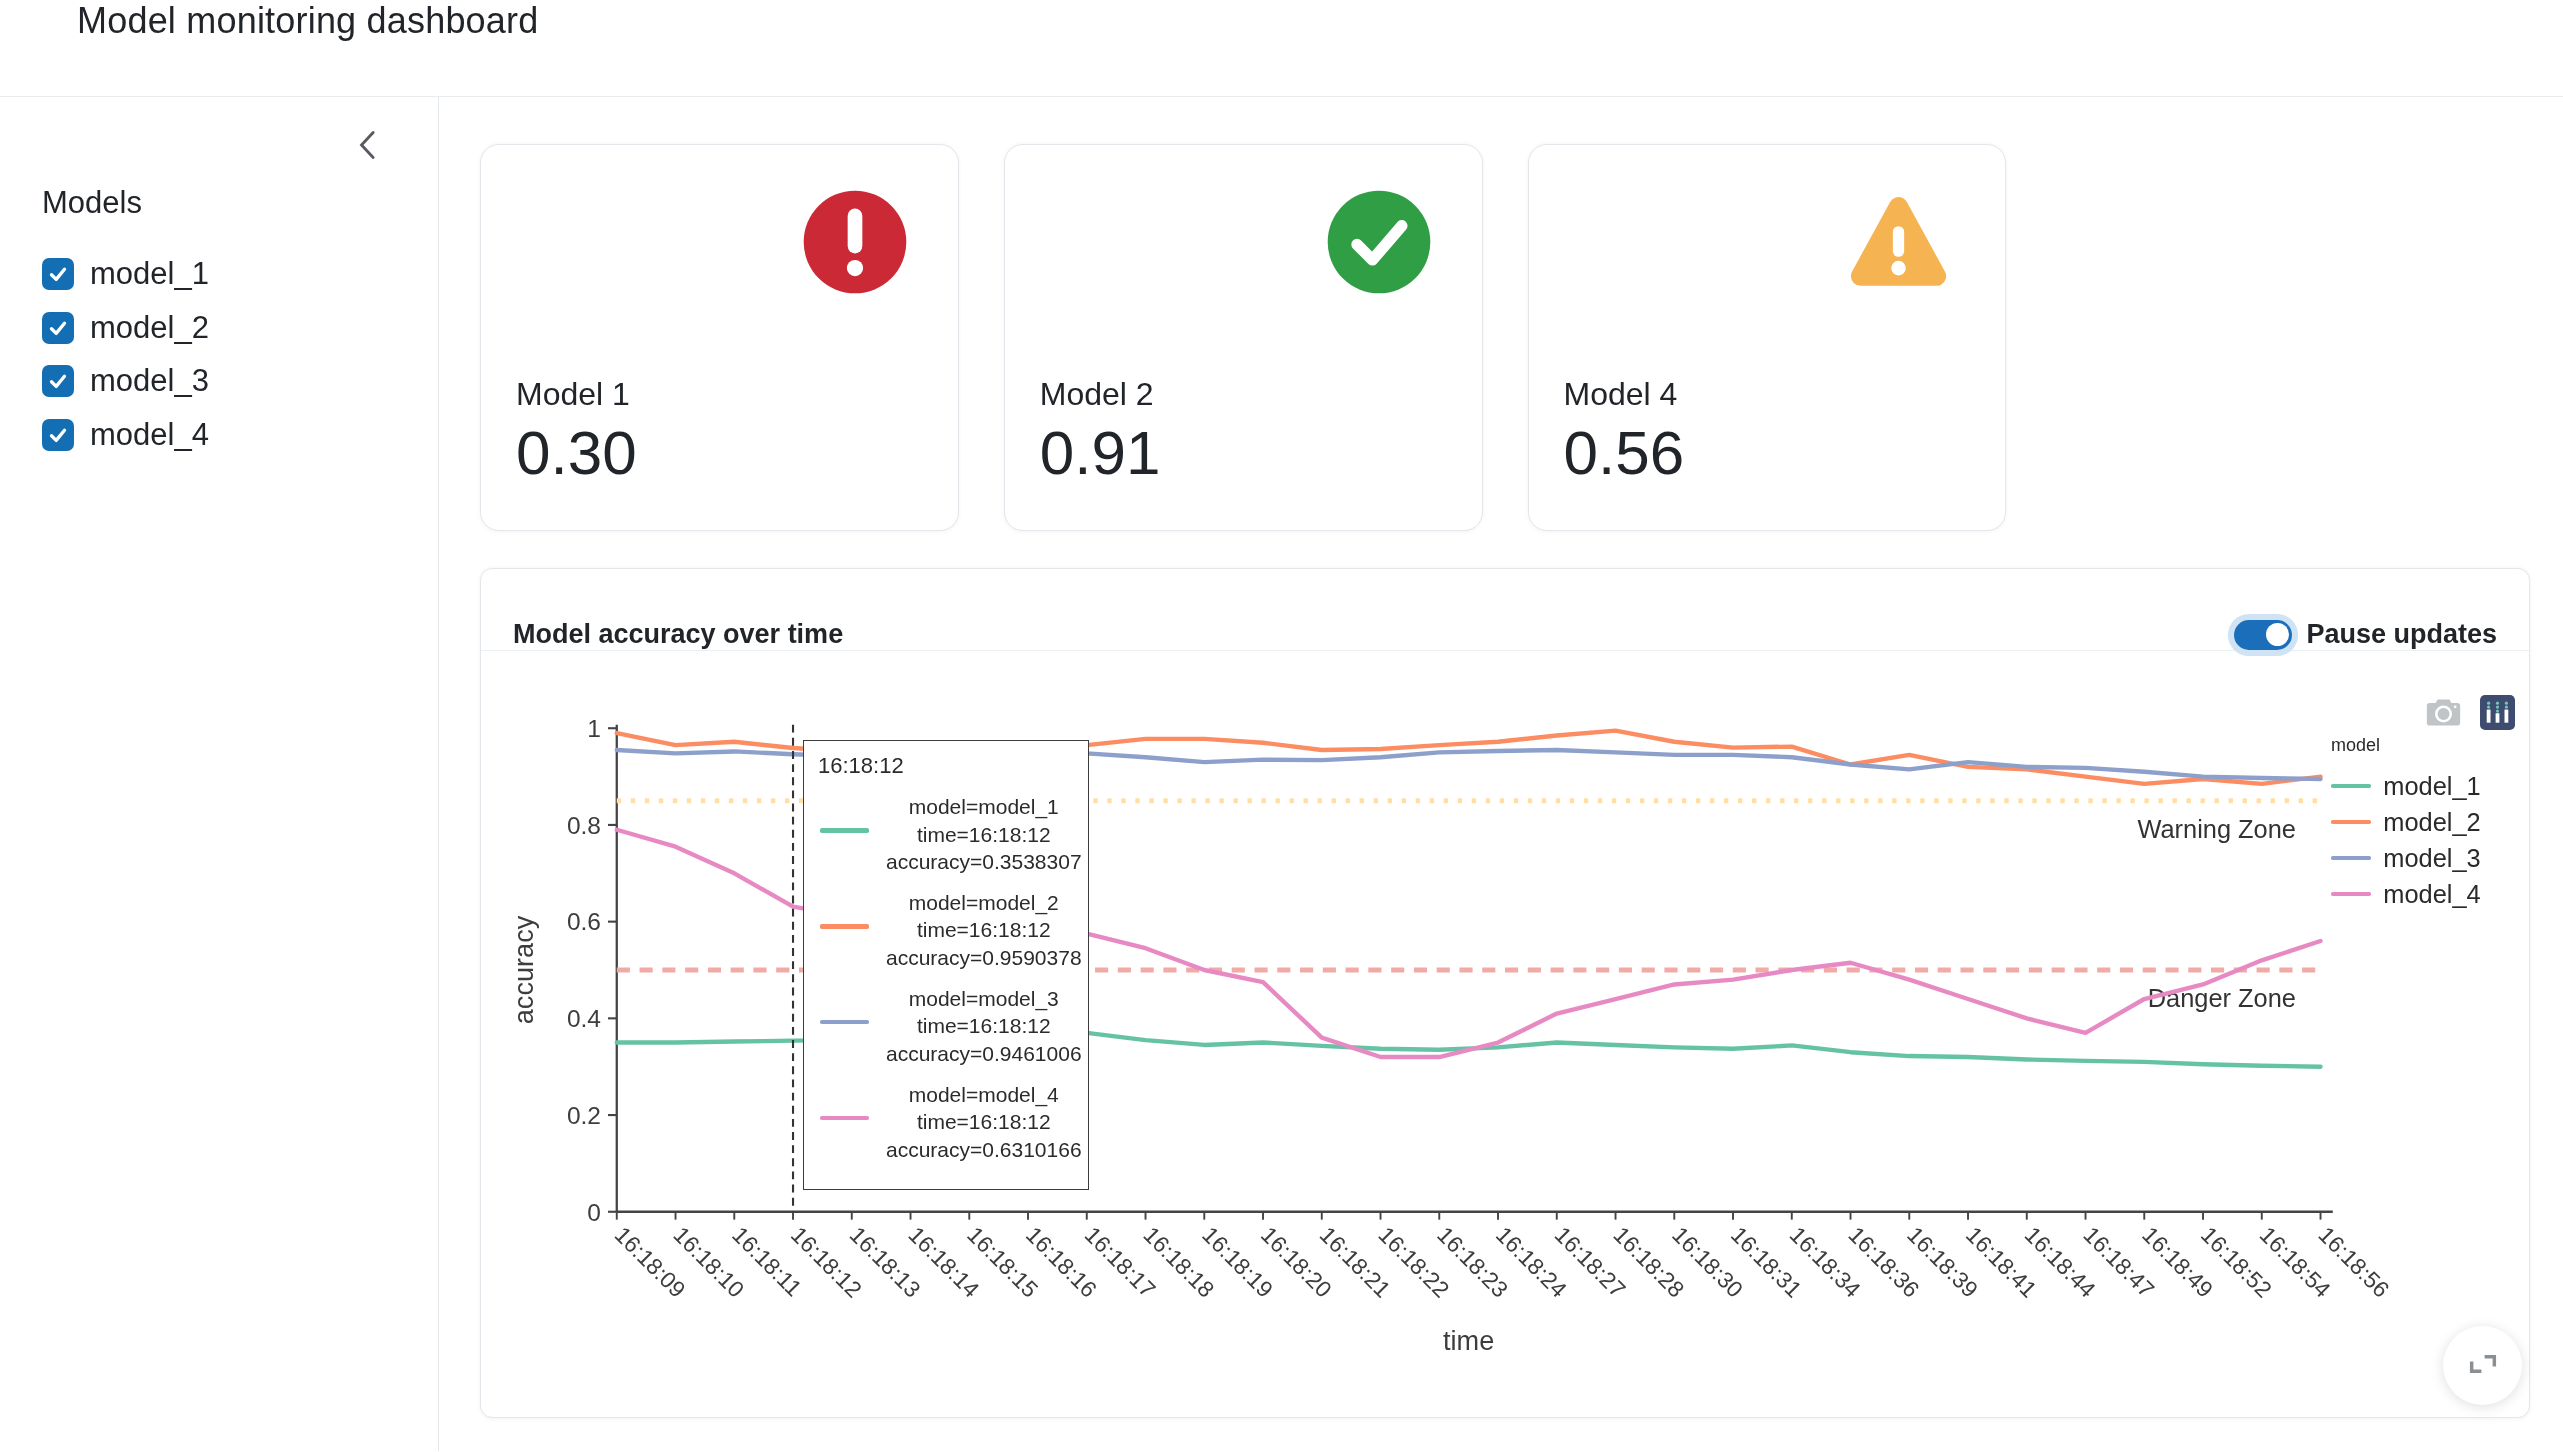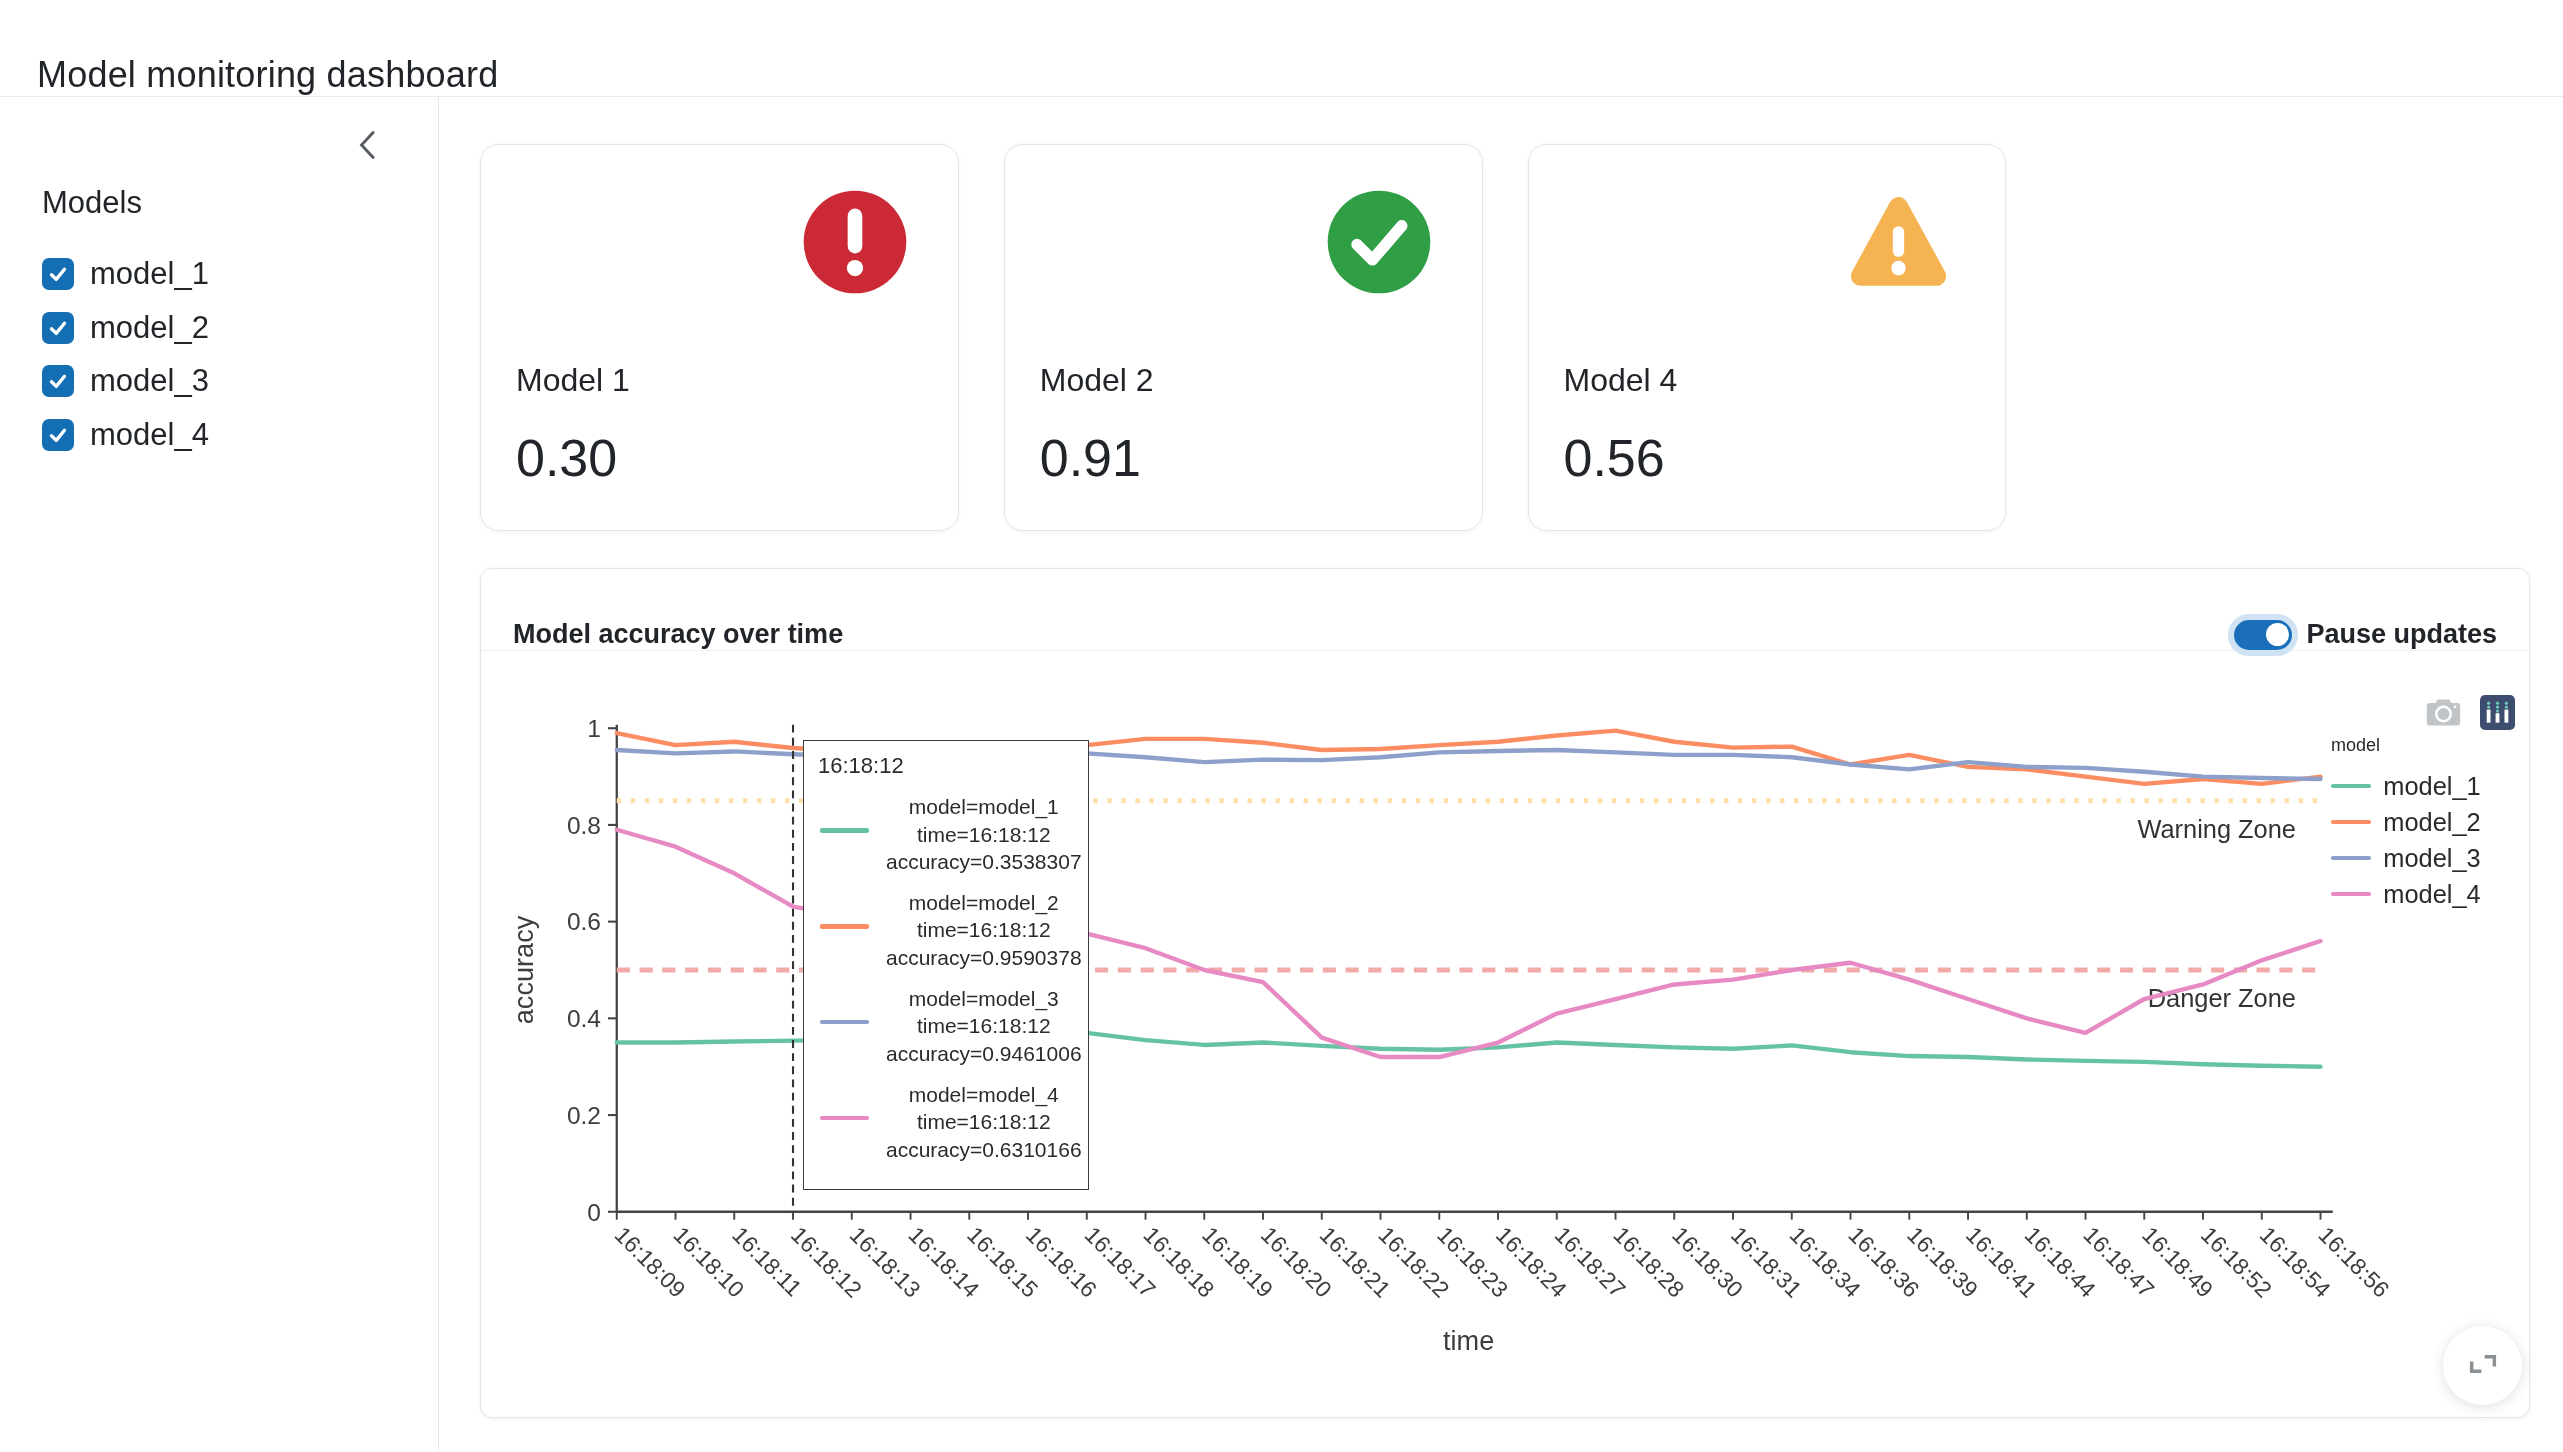--- a/index.html
+++ b/index.html
@@ -1,40 +1,40 @@
 <!DOCTYPE html>
 <html style="font-size:14px"><head>
 <meta charset="utf-8">
 <style>
   html,body{margin:0;padding:0;background:#fff;color:#212529;
     font-family:"Liberation Sans","DejaVu Sans",sans-serif;}
   .page{width:2563px;height:1452px;overflow:hidden;position:relative;background:#fff;}
   
-  .app-header{height:96px;border-bottom:1.8px solid #e9ecef;display:flex;align-items:flex-end;}
+  .app-header{height:96px;border-bottom:1.8px solid #e9ecef;display:flex;align-items:flex-start;padding-left:40px;}
   .app-header h1{margin:0 0 0 37px;font-size:36px;font-weight:500;letter-spacing:0.2px;}
   
   .content{display:flex;height:1354px;}
   .sidebar{width:438px;flex:0 0 438px;border-right:0.9px solid #e6e9ec;position:relative;}
   .collapse-btn{position:absolute;top:24.5px;right:46px;background:none;border:none;cursor:pointer;padding:3.5px;}
   .models-title{font-size:31px;margin:88px 0 35px 42px;}
   .model-list{display:flex;flex-direction:column;gap:17.5px;margin-left:42px;}
   .model-row{display:flex;align-items:center;gap:16px;cursor:pointer;}
   .cb{width:32px;height:32px;border-radius:7px;background:#146eb4;display:inline-flex;
       align-items:center;justify-content:center;flex:0 0 32px;}
   .cb svg{width:26px;height:26px;}
   .cb-label{font-size:31px;}
   
   .main{flex:1;padding:47px 33px 0 41px;}
   .cards-row{display:grid;grid-template-columns:repeat(4,1fr);gap:45px;}
   .card{height:387px;background:#fff;border:0.9px solid #e3e6ea;border-radius:19px;
         box-shadow:0 0.9px 4.4px rgba(0,0,0,.05);position:relative;box-sizing:border-box;
         display:flex;flex-direction:column;justify-content:flex-end;padding:35px 35px 46px 35px;}
   .card-icon{position:absolute;top:40px;right:46px;}
   .card-title{font-size:32px;margin-bottom:8.8px;}
-  .card-value{font-size:52px;line-height:1;margin-top:24px;}
+  .card-value{font-size:62px;line-height:1;}
   
   .chart-card{margin-top:37px;height:850px;background:#fff;border:0.9px solid #e3e6ea;border-radius:12.3px;
         box-shadow:0 0.9px 4.4px rgba(0,0,0,.05);position:relative;box-sizing:border-box;}
   .chart-card-header{height:81px;border-bottom:1.8px solid #eceff1;display:flex;align-items:flex-end;
         justify-content:space-between;padding:0 32px;}
   .chart-card-header h2{margin:0;font-size:27px;font-weight:700;}
   .toggle-wrap{display:flex;align-items:center;gap:14px;}
   .toggle{width:58px;height:30px;border-radius:16px;background:#1b6fba;position:relative;display:inline-block;
         box-shadow:0 0 0 6.1px #cfe3f5;cursor:pointer;}
   .toggle .knob{position:absolute;top:3.5px;right:3.5px;width:23px;height:23px;border-radius:50%;background:#fff;}

